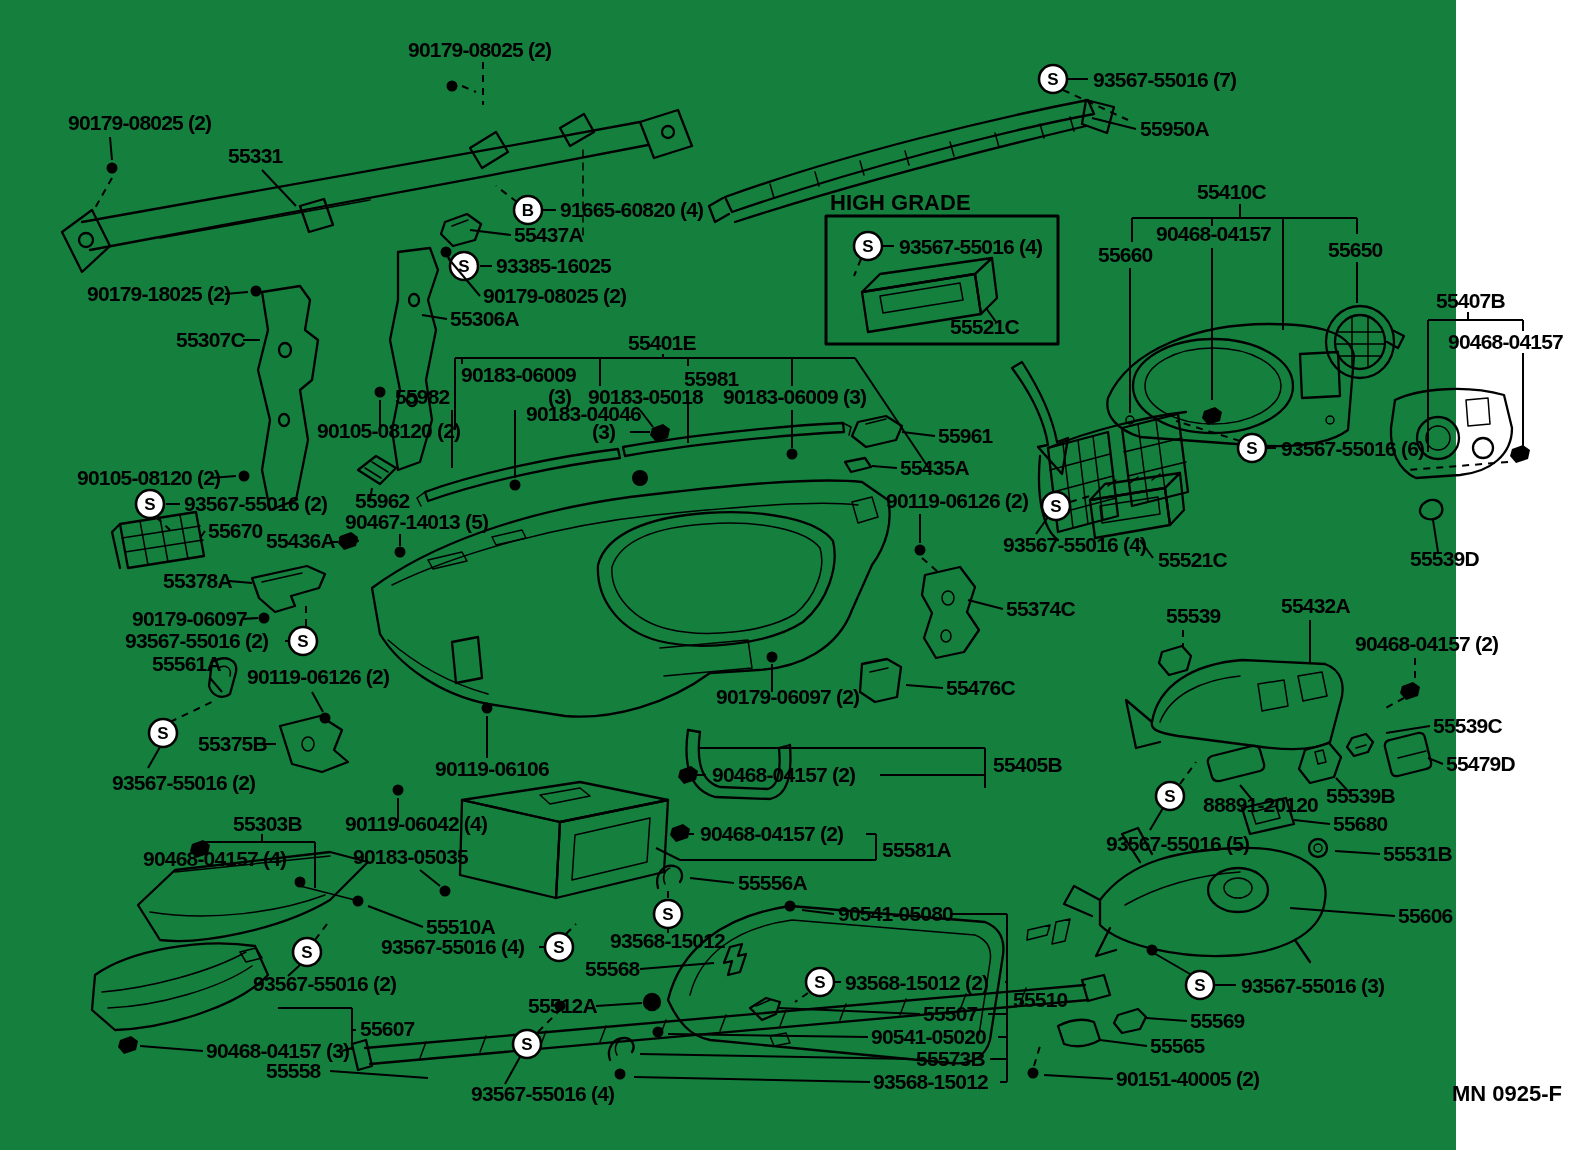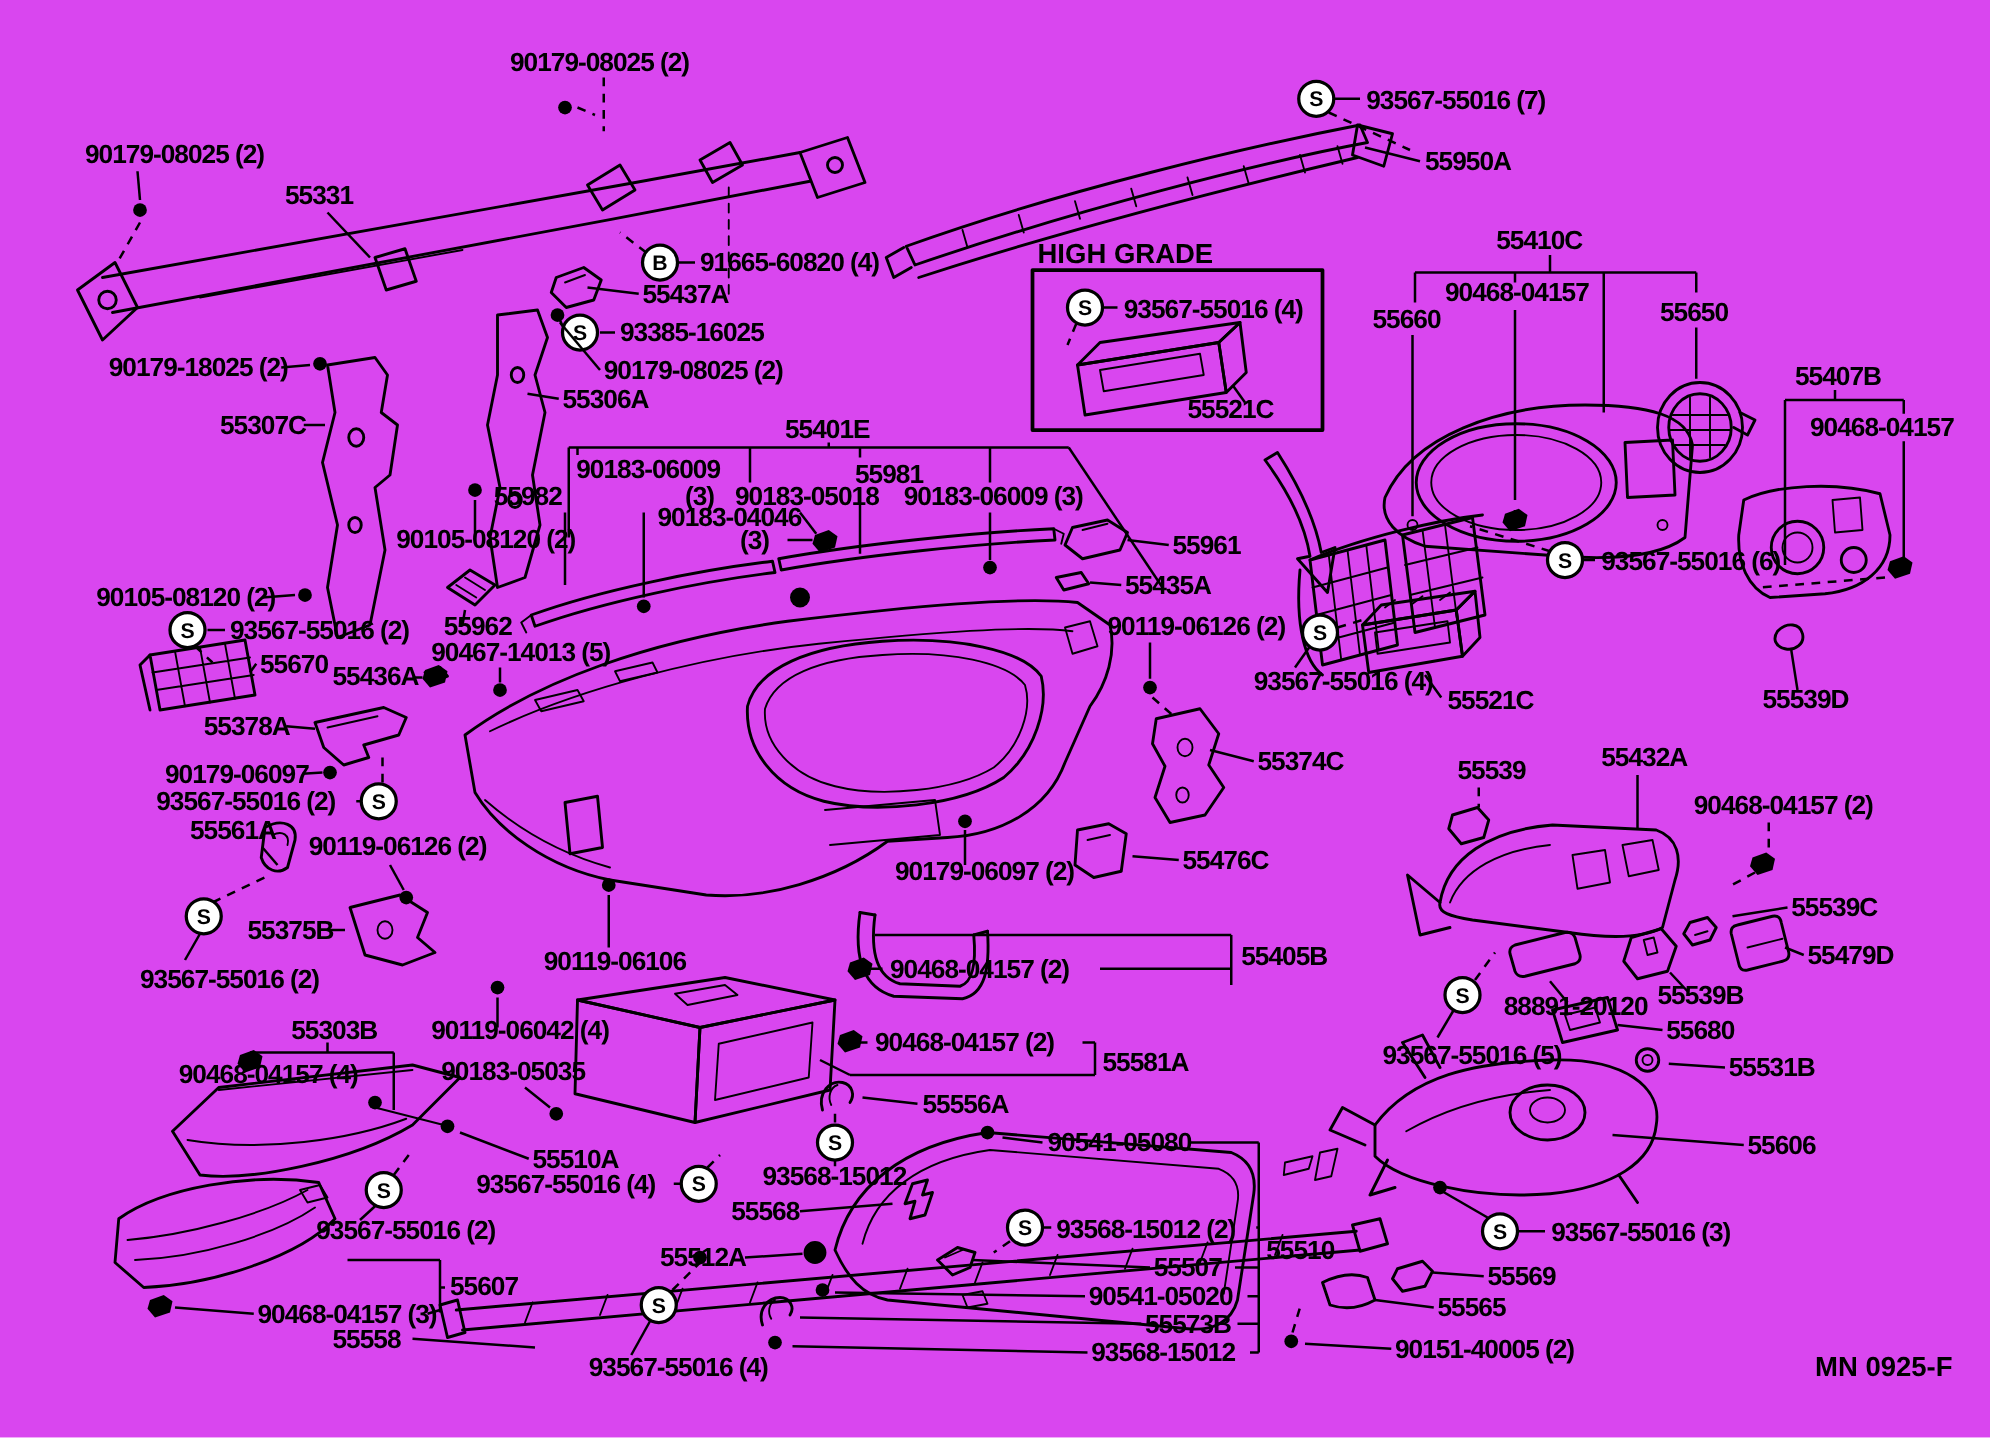--- a/index.html
+++ b/index.html
@@ -1,16 +1,16 @@
 <!DOCTYPE html>
 <html><head>
 <meta charset="utf-8">
 <style>
   html,body{margin:0;padding:0;background:#fff}
-  .stage{width:1592px;height:1150px;position:relative;background:#d946ef}
+  .stage{width:1456px;height:1150px;position:relative;background:#15803d}
   svg{display:block}
   .lbl{font:bold 21px "Liberation Sans",sans-serif;letter-spacing:-0.8px;fill:#000;white-space:pre}
   .code{font:bold 22px "Liberation Sans",sans-serif;fill:#000}
   .badge-circle{fill:#fff;stroke:#000;stroke-width:2.6}
   .badge-letter{font:bold 17px "Liberation Sans",sans-serif;fill:#000;text-anchor:middle}
   .leader{stroke:#000;stroke-width:2;fill:none}
   .dash{stroke-dasharray:7 6}
   .art path,.art line,.art polyline,.art ellipse,.art circle,.art rect{fill:none;stroke:#000;stroke-width:2.3;stroke-linejoin:round;stroke-linecap:round}
   .art .thin{stroke-width:1.5}
   .art .box{stroke-width:3}

